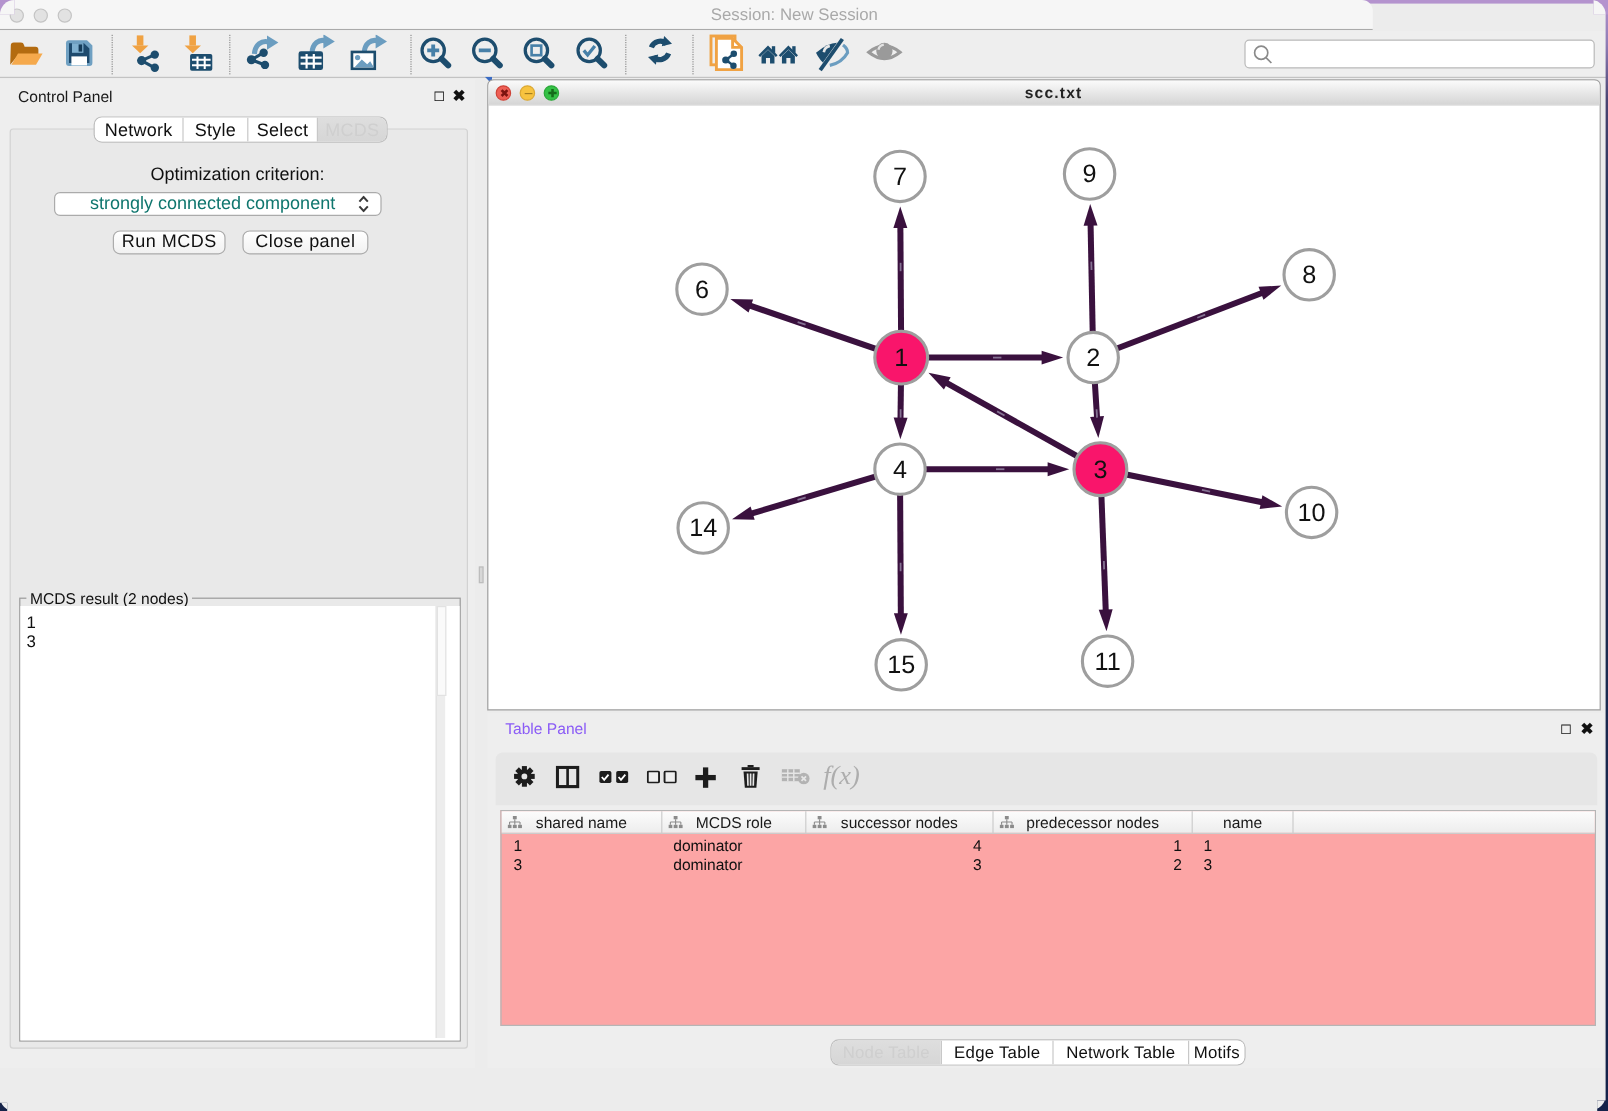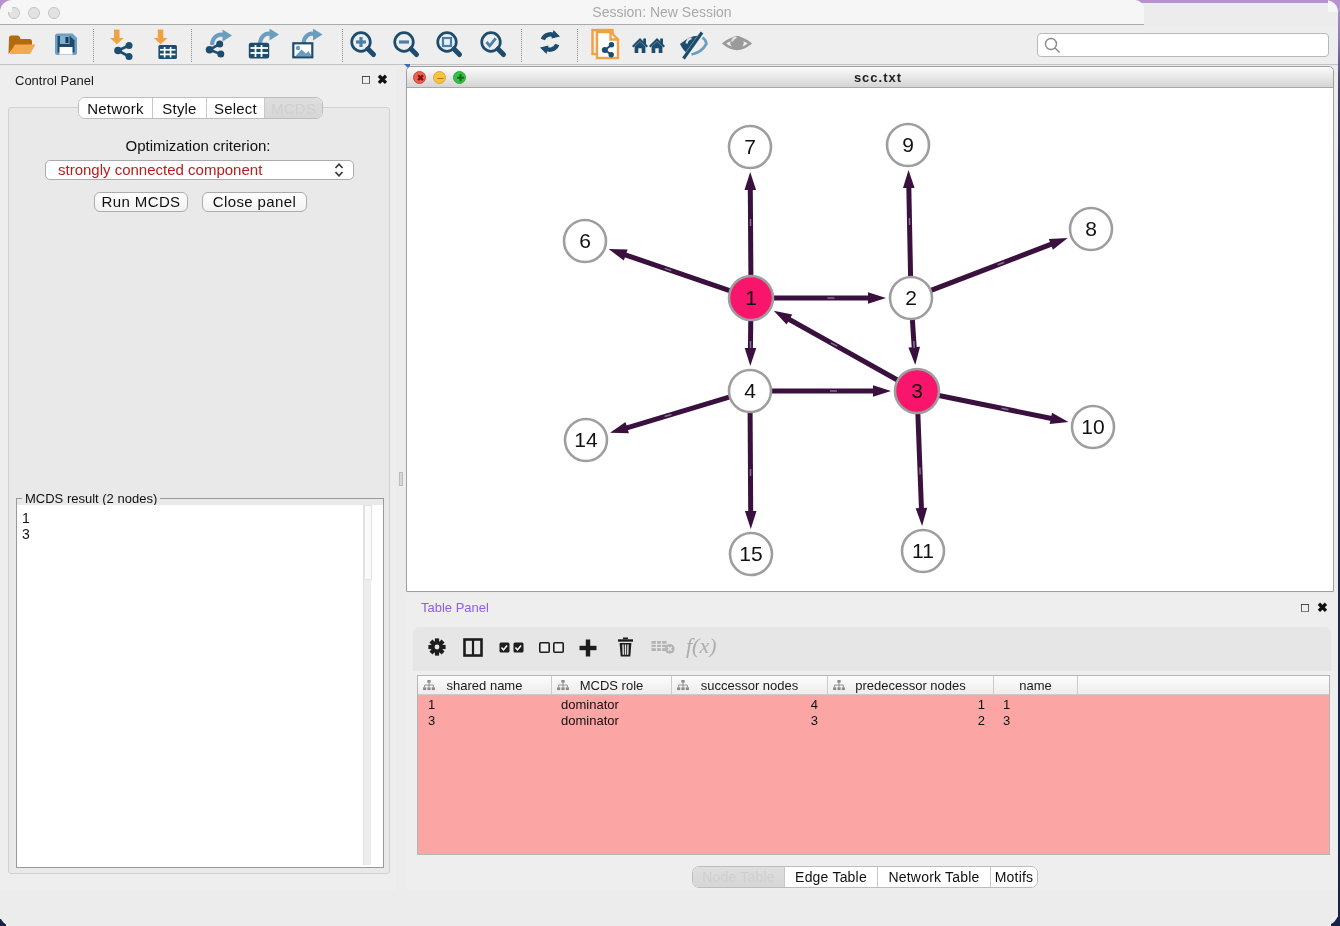--- a/index.html
+++ b/index.html
@@ -15,21 +15,21 @@
 #cpanel{left:0;top:66px;width:396px;height:824px;background:#eeeeee}
 #cp-title{left:15px;top:7px;font-size:13px;color:#1a1a1a}
 .hbtn{position:absolute;font-size:13px;color:#111}
 #cp-body{left:8px;top:41px;width:382px;height:767px;background:#e9e9e9;border:1px solid #d2d2d2;border-radius:3px}
 .tabrow{position:absolute;display:flex;border:1px solid #bdbdbd;border-radius:7px;overflow:hidden;background:#fff}
 .tabrow .tab{font-size:15px;color:#101010;background:#fff;display:flex;align-items:center;justify-content:center;border-left:1px solid #c8c8c8;letter-spacing:.2px}
 .tabrow .tab:first-child{border-left:none}
 .tabrow .tab.sel{background:linear-gradient(#dedede,#d6d6d6);color:#cfcfcf}
 #cp-tabs{left:78px;top:31px;height:22px}
 #optlabel{left:0;top:71px;width:396px;text-align:center;font-size:15px;color:#101010}
-#dropdown{left:45px;top:94px;width:309px;height:20px;background:#fff;border:1px solid #ababab;border-radius:5px;font-size:15px;color:#b91c1c;line-height:18px;padding-left:12px}
+#dropdown{left:45px;top:94px;width:273px;height:20px;background:#fff;border:1px solid #ababab;border-radius:5px;font-size:15px;color:#0f766e;line-height:18px;padding-left:29px}
 .btn{position:absolute;height:20px;background:linear-gradient(#ffffff,#f1f1f1);border:1px solid #acacac;border-radius:6px;font-size:15px;color:#101010;text-align:center;line-height:18px;letter-spacing:.4px}
 #groupbox{left:16px;top:432px;width:368px;height:370px;border:1px solid #9a9a9a}
 #gb-label{left:22px;top:425px;font-size:13px;color:#101010;background:#e9e9e9;padding:0 3px}
 #gb-text{left:17px;top:439px;width:366px;height:362px;background:#fff;font-size:14px;color:#111;padding:5px 0 0 5px;line-height:16px}
 #gb-scroll{left:346px;top:0px;width:8px;height:360px;background:#ededed;border-left:1px solid #e0e0e0}
 #gb-thumb{left:0px;top:0px;width:8px;height:75px;background:#fafafa;border:1px solid #e2e2e2}
 
 #vdivider{left:396px;top:66px;width:10px;height:824px;background:#ececec}
 
 #netwin{left:406px;top:66px;width:928px;height:526px;background:#fff;border:1px solid #9f9f9f;border-radius:5px 5px 0 0}

